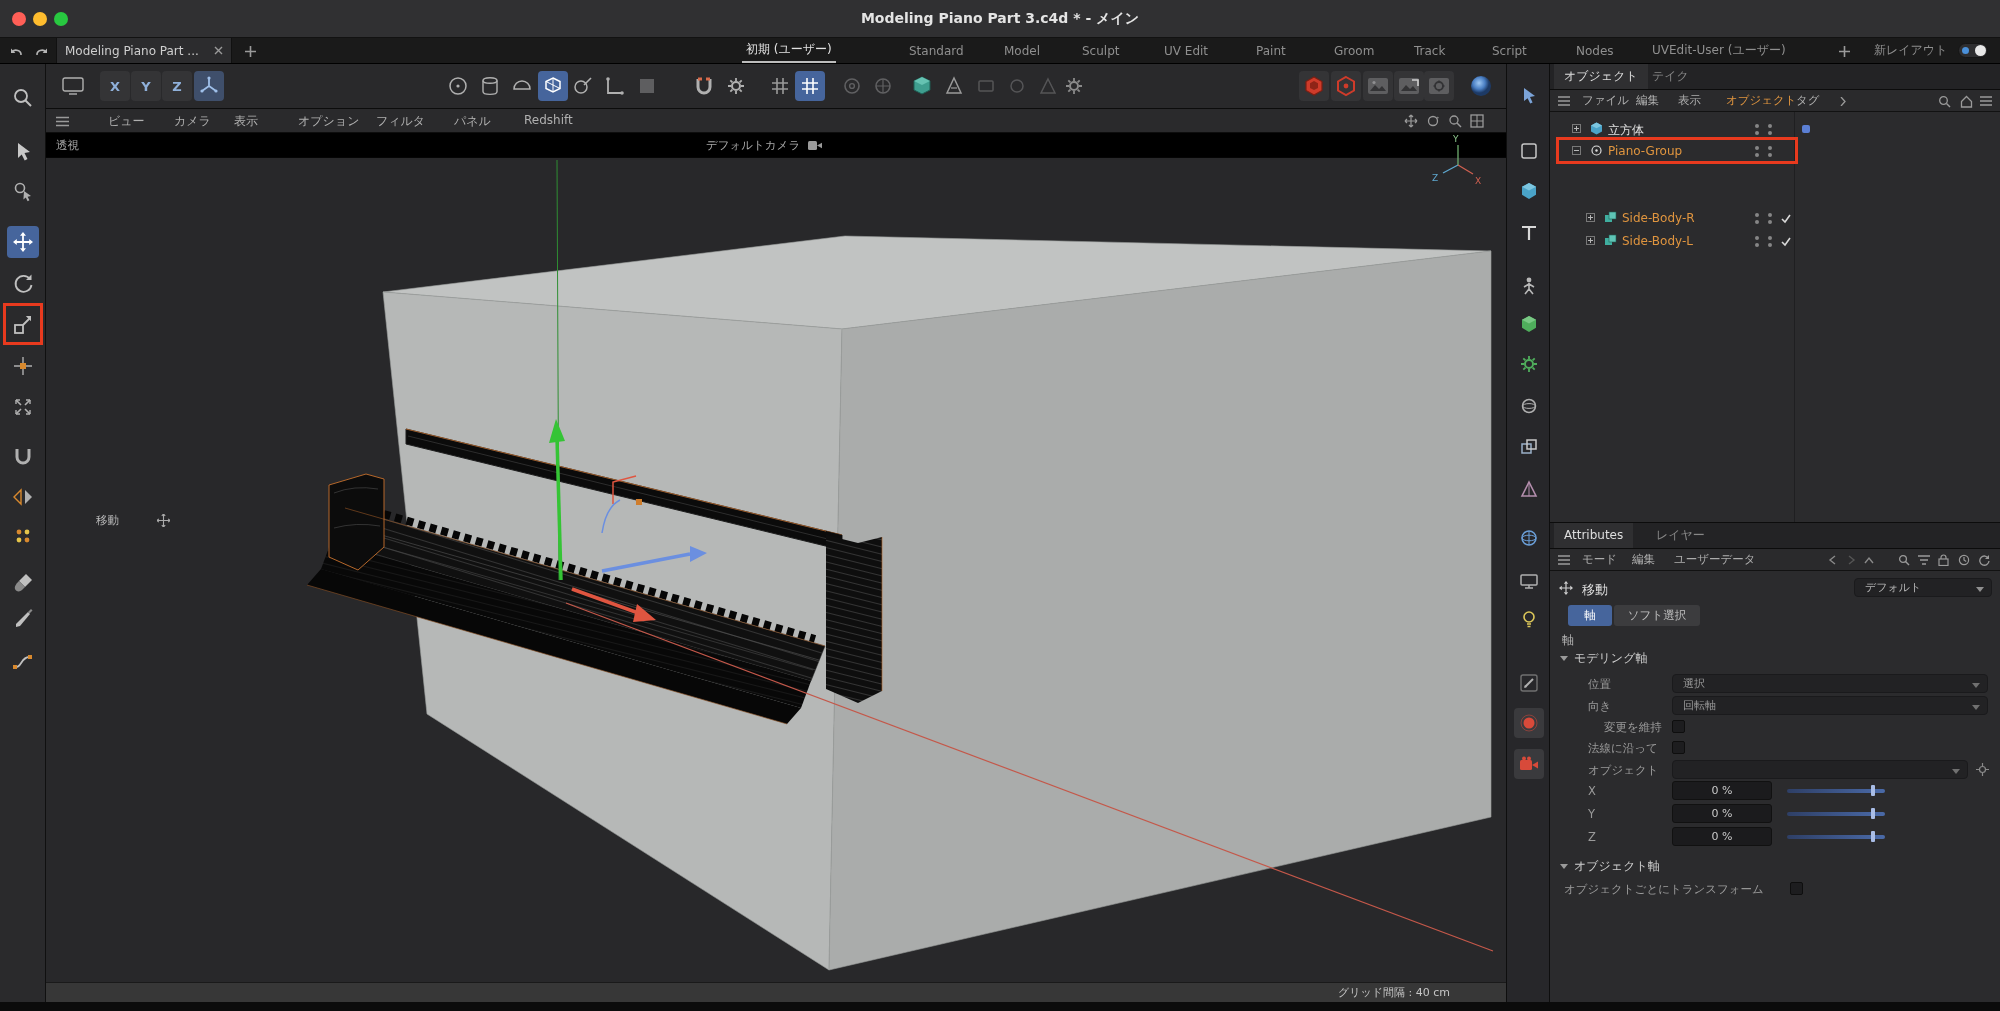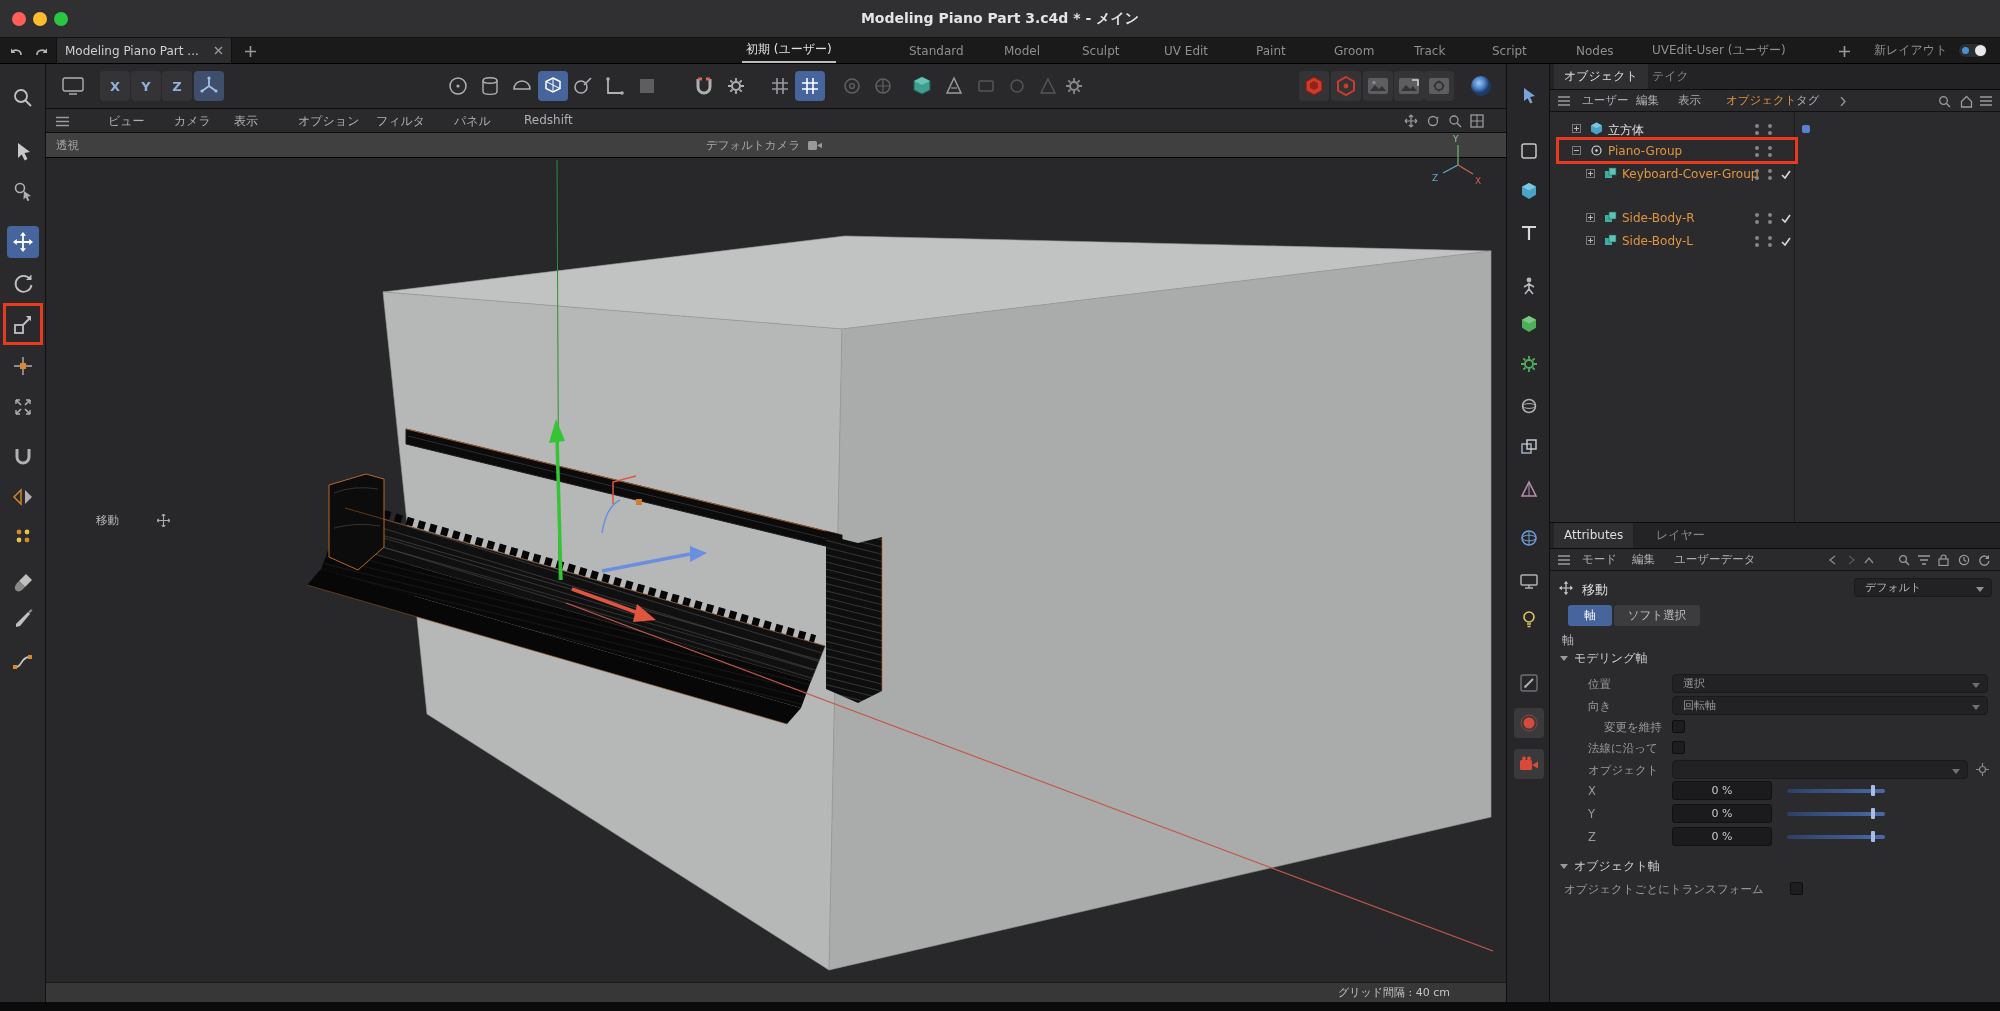--- a/index.html
+++ b/index.html
@@ -25,21 +25,21 @@
 .axisletter{font-size:13px;color:#8fb0da;font-weight:bold}
 
 .palette{position:absolute;left:0;top:64px;width:46px;height:938px;background:#2a2a2c;border-right:1px solid #101010}
 .pbtn{position:absolute;left:7px;width:32px;height:32px;border-radius:4px;display:flex;align-items:center;justify-content:center}
 .pbtn.active{background:#46659c}
 
 .vpcol{position:absolute;left:46px;top:109px;width:1460px;height:893px;background:#232325}
 .vpmenu{position:absolute;left:0;top:0;width:1460px;height:24px;background:#2a2a2c;border-bottom:1px solid #0d0d0d}
 .vpmenu .mi{position:absolute;top:4px;color:#b0b0b0;font-size:12px}
 .vpcanvas{position:absolute;left:0;top:24px;width:1460px;height:849px;background:#28282a;overflow:hidden}
-.vphead{position:absolute;left:0;top:0;width:1460px;height:25px;background:#404040;border-bottom:1px solid #050505;z-index:1}
+.vphead{position:absolute;left:0;top:0;width:1460px;height:25px;background:#000000;border-bottom:1px solid #050505;z-index:1}
 .scene{position:absolute;left:0;top:0;z-index:2;pointer-events:none}
 .vpstatus{position:absolute;left:0;top:873px;width:1460px;height:20px;background:#373737;border-top:1px solid #1a1a1a;color:#c6c6c6;font-size:11px;line-height:20px;text-align:right;padding-right:56px}
 .hint{position:absolute;left:50px;top:404px;color:#bbb;font-size:11.5px;z-index:5;display:flex;align-items:center;gap:38px}
 
 .midstrip{position:absolute;left:1506px;top:64px;width:44px;height:938px;background:#27272a;border-left:1px solid #0e0e0e;border-right:1px solid #0e0e0e}
 .mbx{position:absolute;left:7px;width:30px;height:30px;border-radius:4px;display:flex;align-items:center;justify-content:center}
 .mbx.hl{background:#3a3a3d}
 
 .rightpanel{position:absolute;left:1550px;top:64px;width:450px;height:938px;background:#2b2b2d}
 .ptabs{position:absolute;left:0;width:450px;height:26px;background:#232325;border-bottom:1px solid #0c0c0c}
@@ -666,21 +666,21 @@
     <div class="ptabs" style="top:0">
       <span class="ptab active" style="left:4px">オブジェクト</span>
       <span class="ptab" style="left:92px">テイク</span>
     </div>
     <div class="pmenu" style="top:26px">
       <span style="position:absolute;left:8px;top:6px">
           <svg width="12" height="10">
             <path d="M0 1h12M0 5h12M0 9h12" stroke="#9a9a9a" stroke-width="1.3"></path>
           </svg>
         </span>
-      <span class="mi" style="left:32px">ユーザー</span>
+      <span class="mi" style="left:32px">ファイル</span>
       <span class="mi" style="left:86px">編集</span>
       <span class="mi" style="left:128px">表示</span>
       <span class="mi" style="left:176px;color:#e0953f">オブジェクト</span>
       <span class="mi" style="left:246px">タグ</span>
       <span style="position:absolute;left:290px;top:7px">
           <svg width="6" height="9">
             <path d="M1 0l4 4.5L1 9" fill="none" stroke="#9a9a9a" stroke-width="1.3"></path>
           </svg>
         </span>
       <span style="position:absolute;left:388px;top:5px">
@@ -733,40 +733,20 @@
             <path d="M6.5 0.5l5.5 3v6l-5.5 3-5.5-3v-6z" fill="#4aa3c8"></path>
             <path d="M6.5 0.5l5.5 3-5.5 2.8-5.5-2.8z" fill="#7cc6e0"></path>
           </svg>
         </span>
       <span class="omlabel" style="left: 58px; color: rgb(224, 224, 224);">立方体</span>
       <span class="vd" style="left:205px"></span>
       <span class="vd" style="left:218px"></span>
       <span style="position:absolute;left:252px;top:7px;width:8px;height:8px;border-radius:2px;background:#5b7fd4"></span>
     </div>
 
-    <div class="omrow" style="top:99px">
-      <span class="exp" style="left:36px">
-          <svg width="9" height="9">
-            <rect x="0.5" y="0.5" width="8" height="8" fill="none" stroke="#787878"></rect>
-            <path d="M2 4.5h5M4.5 2v5" stroke="#b8b8b8"></path>
-          </svg>
-        </span>
-      <span class="oico" style="left:54px">
-          <svg width="13" height="13">
-            <rect x="1" y="4" width="7" height="7" fill="#3fae9f"></rect>
-            <rect x="5" y="1" width="7" height="7" fill="#5fc4b5" stroke="#1e5f55" stroke-width="0.6"></rect>
-          </svg>
-        </span>
-      <span class="omlabel" style="left: 72px; color: rgb(224, 149, 63);">Keyboard-Cover-Group</span>
-      <span class="vd" style="left:205px"></span>
-      <span class="vd" style="left:218px"></span>
-      <svg class="ck" style="left:230px" width="12" height="12">
-          <polyline points="2,7 5,10 10,3" fill="none" stroke="#d8d8d8" stroke-width="1.6"></polyline>
-        </svg>
-    </div>
 
 
     <div class="omrow" style="top:143px">
       <span class="exp" style="left:36px">
           <svg width="9" height="9">
             <rect x="0.5" y="0.5" width="8" height="8" fill="none" stroke="#787878"></rect>
             <path d="M2 4.5h5M4.5 2v5" stroke="#b8b8b8"></path>
           </svg>
         </span>
       <span class="oico" style="left:54px">

